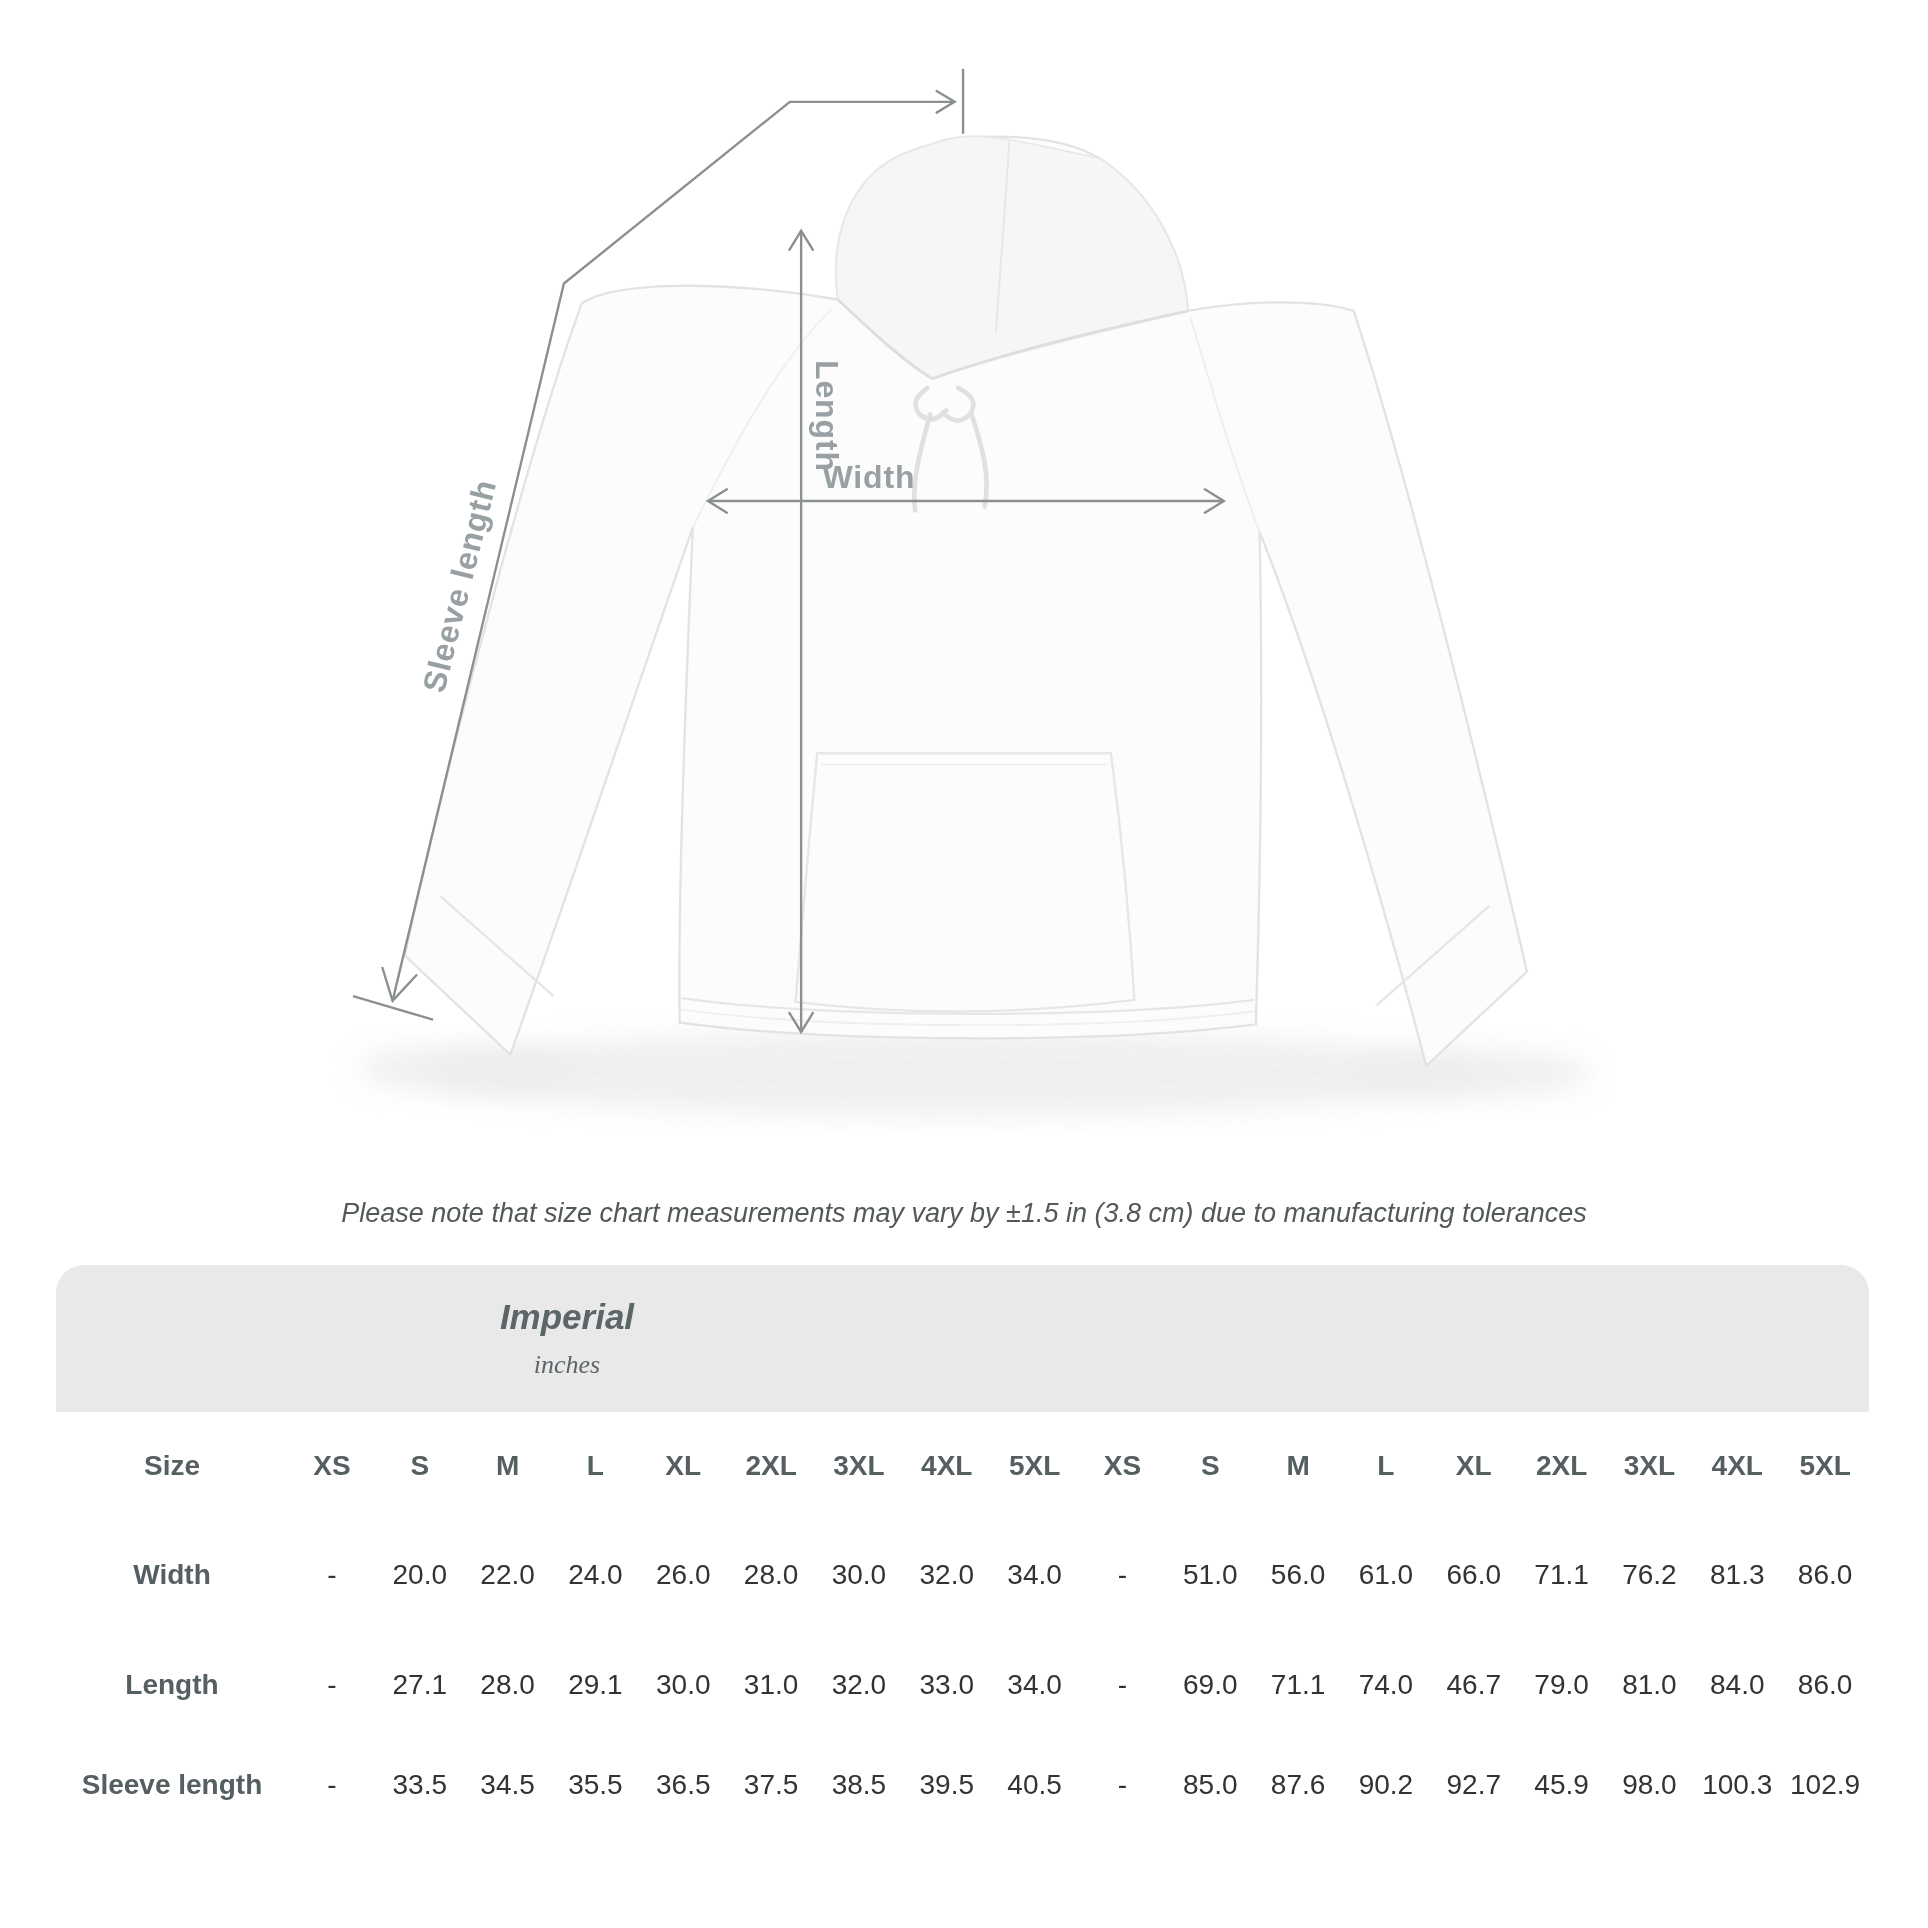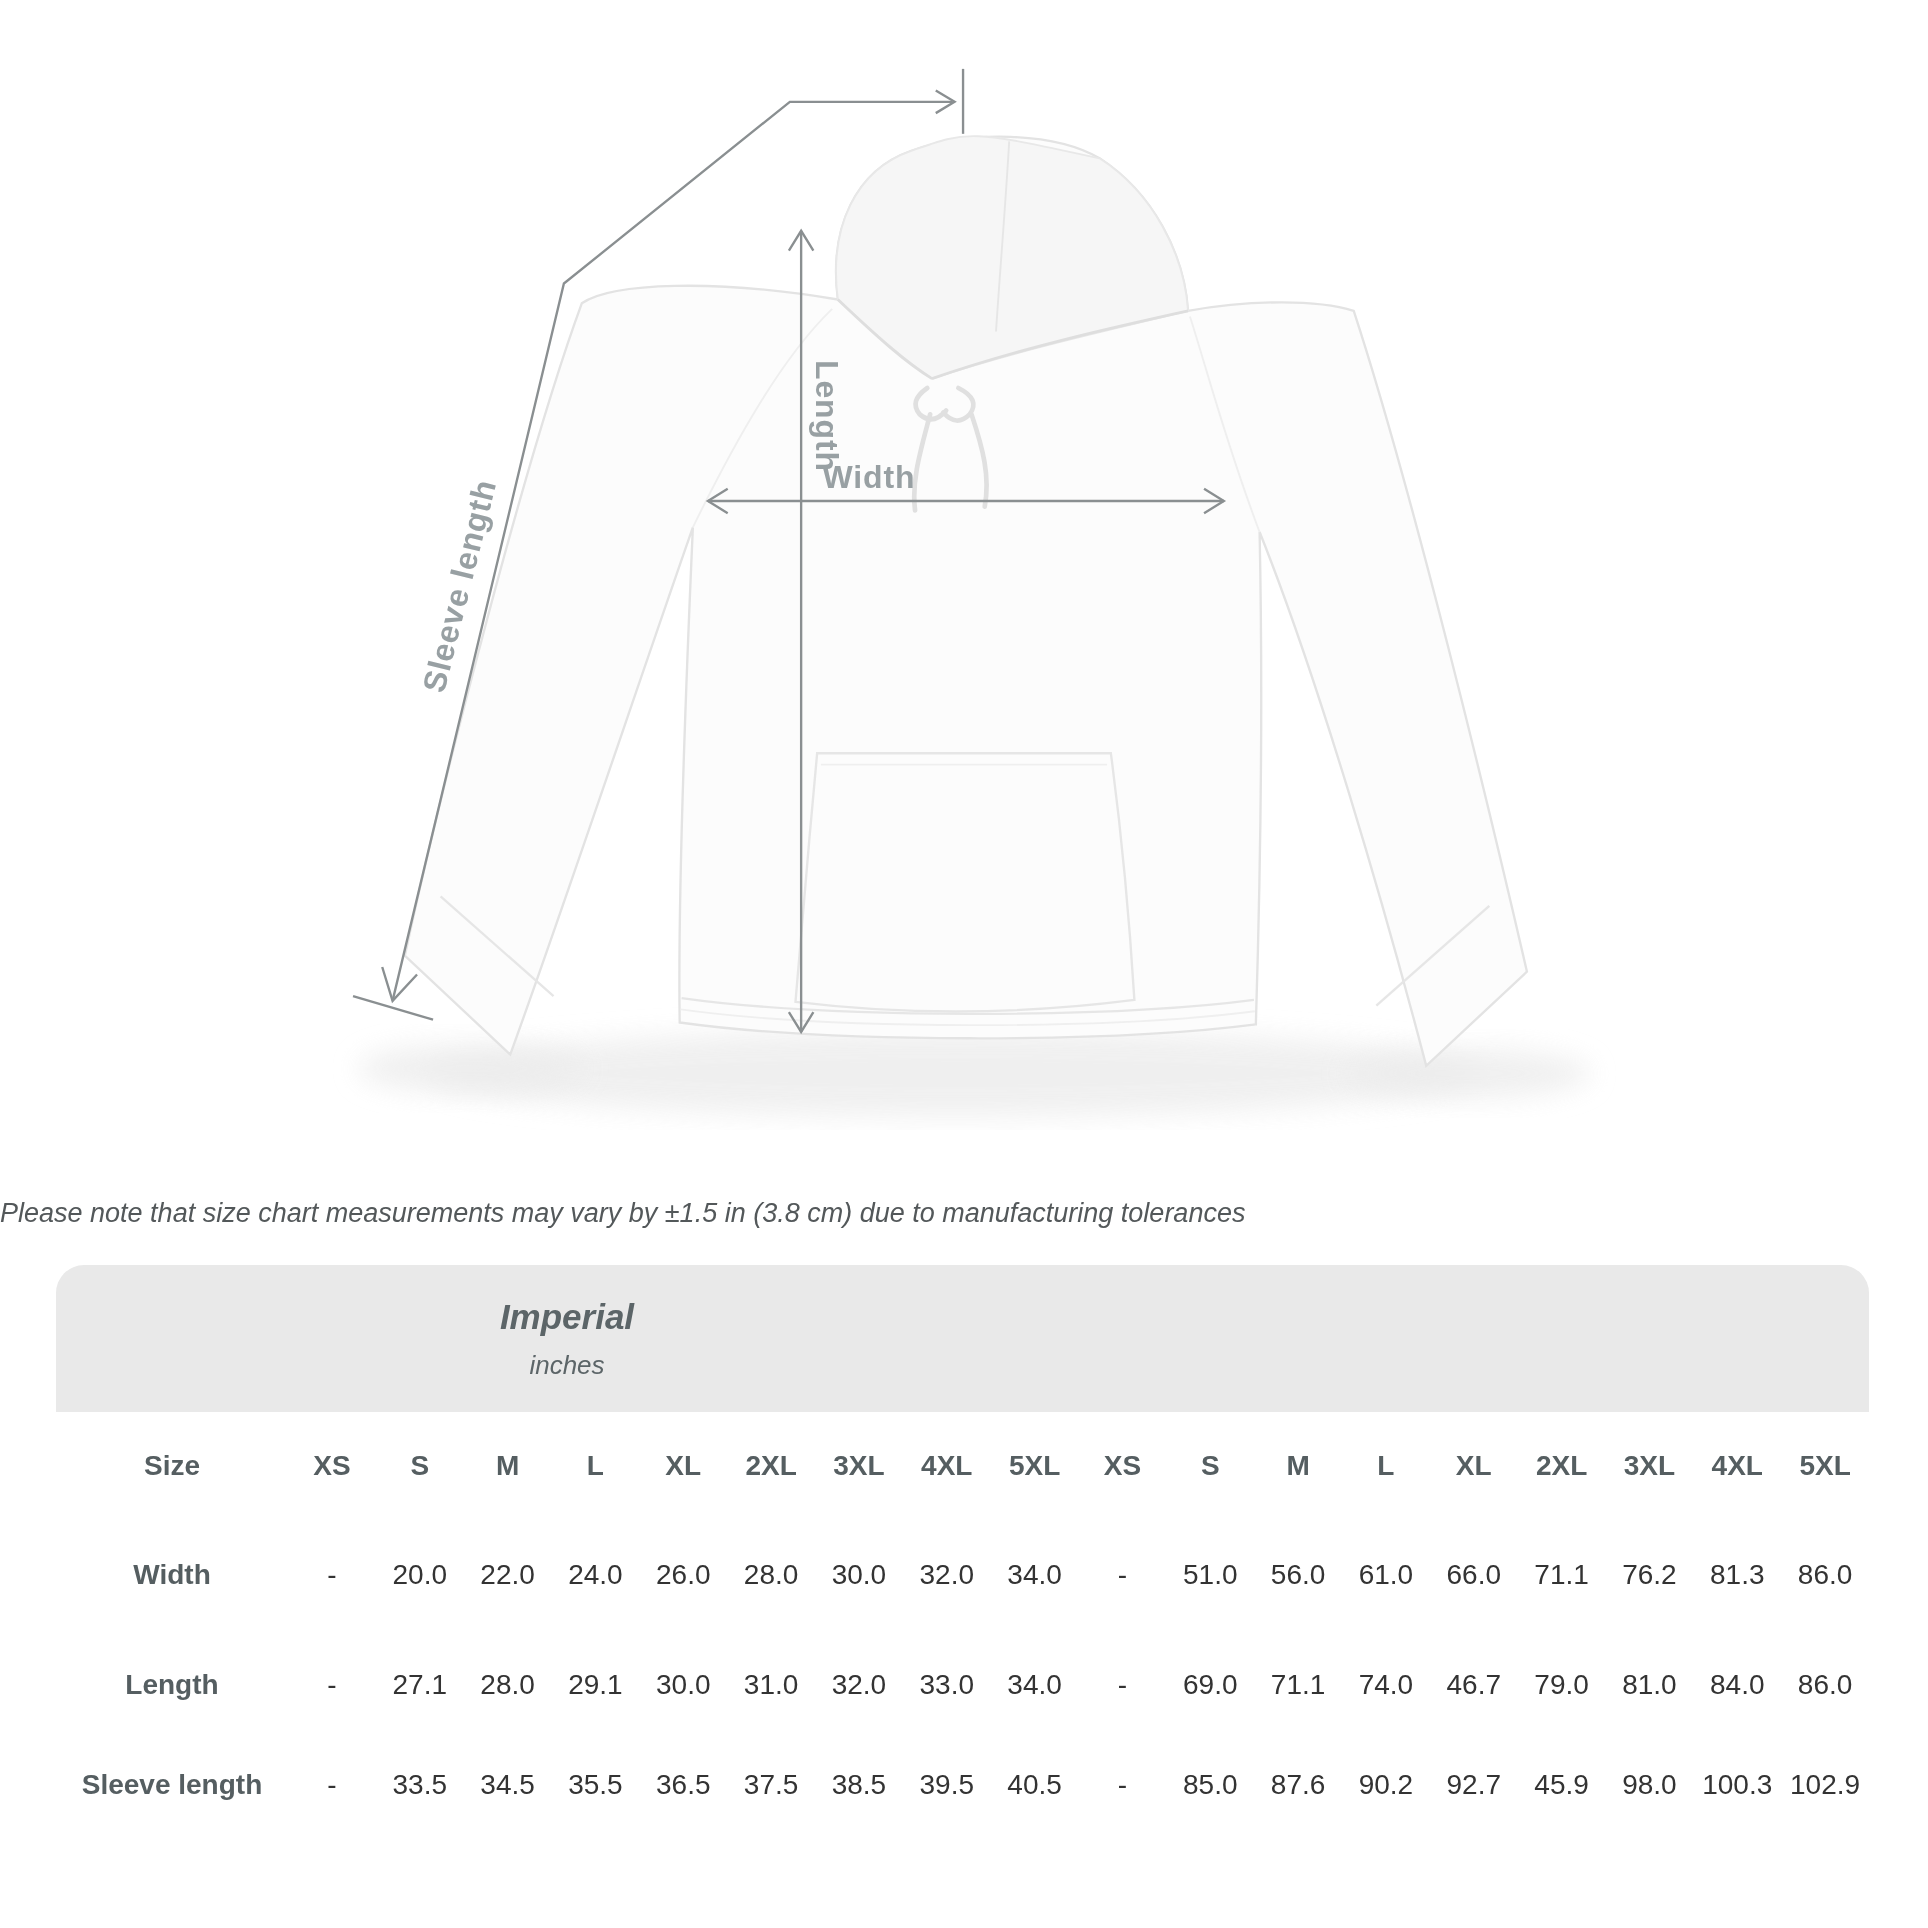--- a/index.html
+++ b/index.html
@@ -16,34 +16,34 @@
   }
   .meas-length{left:826px;top:416px;transform:translate(-50%,-50%) rotate(90deg);}
   .meas-width{left:869px;top:477px;transform:translate(-50%,-50%);}
   .meas-sleeve{left:460px;top:586px;transform:translate(-50%,-50%) rotate(-76deg);}
   
   .chart-title{
     position:absolute;left:0;top:1137px;width:1928px;text-align:center;
     font-size:45px;font-weight:bold;color:#3a3a3a;
   }
   .chart-subtitle{
-    position:absolute;left:0;top:1198px;width:1928px;text-align:left;
+    position:absolute;left:0;top:1198px;width:1928px;text-align:center;
     font-size:27px;font-style:italic;color:#53585a;
   }
   
   .size-table{
     position:absolute;left:56px;top:1265px;width:1813px;height:605px;
     border-radius:28px;overflow:hidden;background:#ffffff;
   }
   .units-row{
     display:grid;grid-template-columns:1022px 791px;height:147px;background:#e9e9e9;
   }
   .unit-cell{display:flex;flex-direction:column;align-items:center;justify-content:center;}
   .unit-title{font-size:35px;font-weight:bold;font-style:italic;color:#5c6568;}
-  .unit-sub{font-size:26px;font-style:italic;color:#5c6568;margin-top:13px;}
+  .unit-sub{font-size:26px;font-style:italic;color:#5c6568;margin-top:13px;font-family:Liberation Serif, serif;}
   .grid{
     display:grid;
     grid-template-columns:232px repeat(18,1fr);
     grid-template-rows:108px 110px 110px 90px;
   }
   .cell{
     display:flex;align-items:center;justify-content:center;
     font-size:28px;color:#333333;
   }
   .cell.hdr,.cell.rowlabel{font-weight:bold;color:#555e61;}

